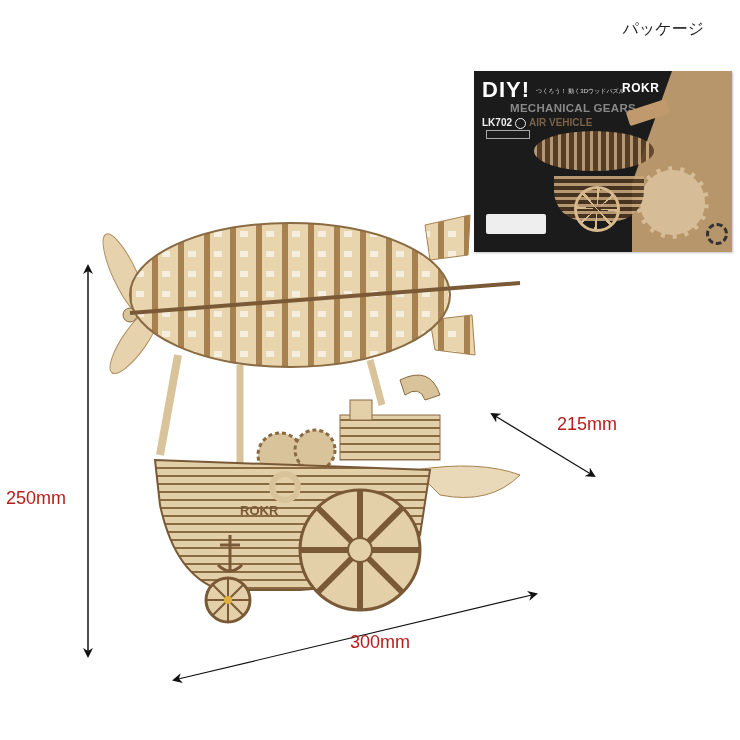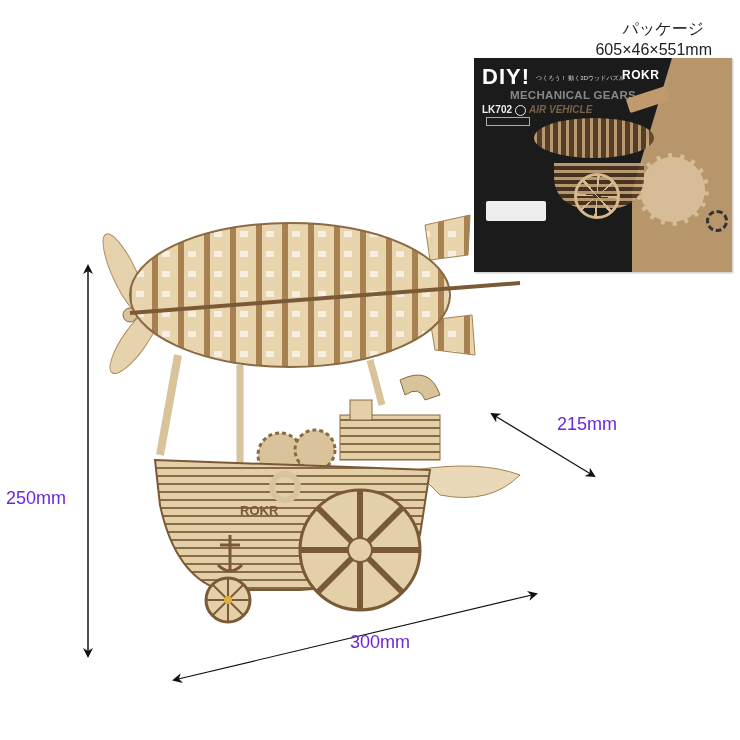--- a/index.html
+++ b/index.html
@@ -1,48 +1,47 @@
 <!DOCTYPE html>
 <html><head>
 <meta charset="utf-8">
 <style>
   html, body { margin:0; padding:0; background:#ffffff; }
   body { width:740px; height:740px; position:relative; overflow:hidden; font-family:"Liberation Sans", sans-serif; }
 
   .pkg-label { position:absolute; right:28px; top:18px; text-align:right; color:#222; font-size:16px; line-height:21px; }
   .pkg-label .l1 { padding-right:8px; }
 
-  .box { position:absolute; left:474px; top:58px; width:258px; height:214px; background:#1b1b1b; overflow:hidden; box-shadow:1px 1px 2px rgba(0,0,0,0.25); }
+  .box { position:absolute; left:474px; top:71px; width:258px; height:181px; background:#1b1b1b; overflow:hidden; box-shadow:1px 1px 2px rgba(0,0,0,0.25); }
   .box-kraft { position:absolute; right:0; top:0; width:100px; height:100%; background:#b8966b; clip-path:polygon(40% 0,100% 0,100% 100%,0 100%,0 62%); }
   .box-diy { position:absolute; left:8px; top:6px; color:#fff; font-weight:bold; font-size:22px; letter-spacing:1px; }
   .box-sub { position:absolute; left:62px; top:16px; color:#ddd; font-size:6px; }
   .box-mech { position:absolute; left:8px; top:31px; color:#888; font-weight:bold; font-size:11.5px; letter-spacing:0.3px;margin-left:28px; }
   .box-lk { position:absolute; left:8px; top:46px; color:#eee; font-weight:bold; font-size:10px; }
   .box-lk .gear { display:inline-block; width:9px; height:9px; border:1.5px solid #eee; border-radius:50%; vertical-align:middle; margin:0 3px; }
-  .box-air { color:#7a6248;font-style:italic; }
+  .box-air { color:#7a6248; }
   .box-rokr { position:absolute; left:148px; top:10px; color:#fff; font-weight:bold; font-size:12px; letter-spacing:0.5px; }
   .box-tag { position:absolute; left:153px; top:34px; width:42px; height:15px; background:#c09a6c; transform:rotate(-18deg); border-radius:2px; }
   .box-badge { position:absolute; left:12px; top:59px; width:42px; height:7px; border:1px solid #aaa; }
   .box-warn { position:absolute; left:12px; top:143px; width:60px; height:20px; background:#eee; border-radius:2px; }
   .box-blimp { position:absolute; left:60px; top:60px; width:120px; height:40px; border-radius:50%; background:repeating-linear-gradient(90deg,#c7a57a 0 3px,#5d4126 3px 8px); opacity:0.9; }
   .box-cart { position:absolute; left:80px; top:105px; width:90px; height:45px; background:repeating-linear-gradient(0deg,#c7a57a 0 3px,#4b3520 3px 7px); border-radius:0 0 30px 30px; opacity:0.9; }
   .box-wheel { position:absolute; left:100px; top:115px; width:40px; height:40px; border-radius:50%; border:3px solid #d6b98d; background:repeating-conic-gradient(#d6b98d 0 8deg, transparent 8deg 45deg); }
   .box-biggear { position:absolute; left:162px; top:95px; width:65px; height:65px; border-radius:50%; background:#d6bd97; border:4px dashed #b7966a; }
   .box-smallgear { position:absolute; left:232px; top:152px; width:16px; height:16px; border-radius:50%; border:3px dashed #333; }
 
   .model { position:absolute; left:100px; top:205px; width:440px; height:420px; }
 
-  .dim-text { position:absolute; color:#6d28d9; font-size:18px; }
+  .dim-text { position:absolute; color:#b91c1c; font-size:18px; }
 </style>
 </head>
 <body>
 
 <div class="pkg-label">
   <div class="l1">パッケージ</div>
-  <div>605×46×551mm</div>
 </div>
 
 <div class="box">
   <div class="box-kraft"></div>
   <div class="box-biggear"></div>
   <div class="box-smallgear"></div>
   <div class="box-diy">DIY!</div>
   <div class="box-sub">つくろう！ 動く3Dウッドパズル</div>
   <div class="box-mech">MECHANICAL GEARS</div>
   <div class="box-lk">

